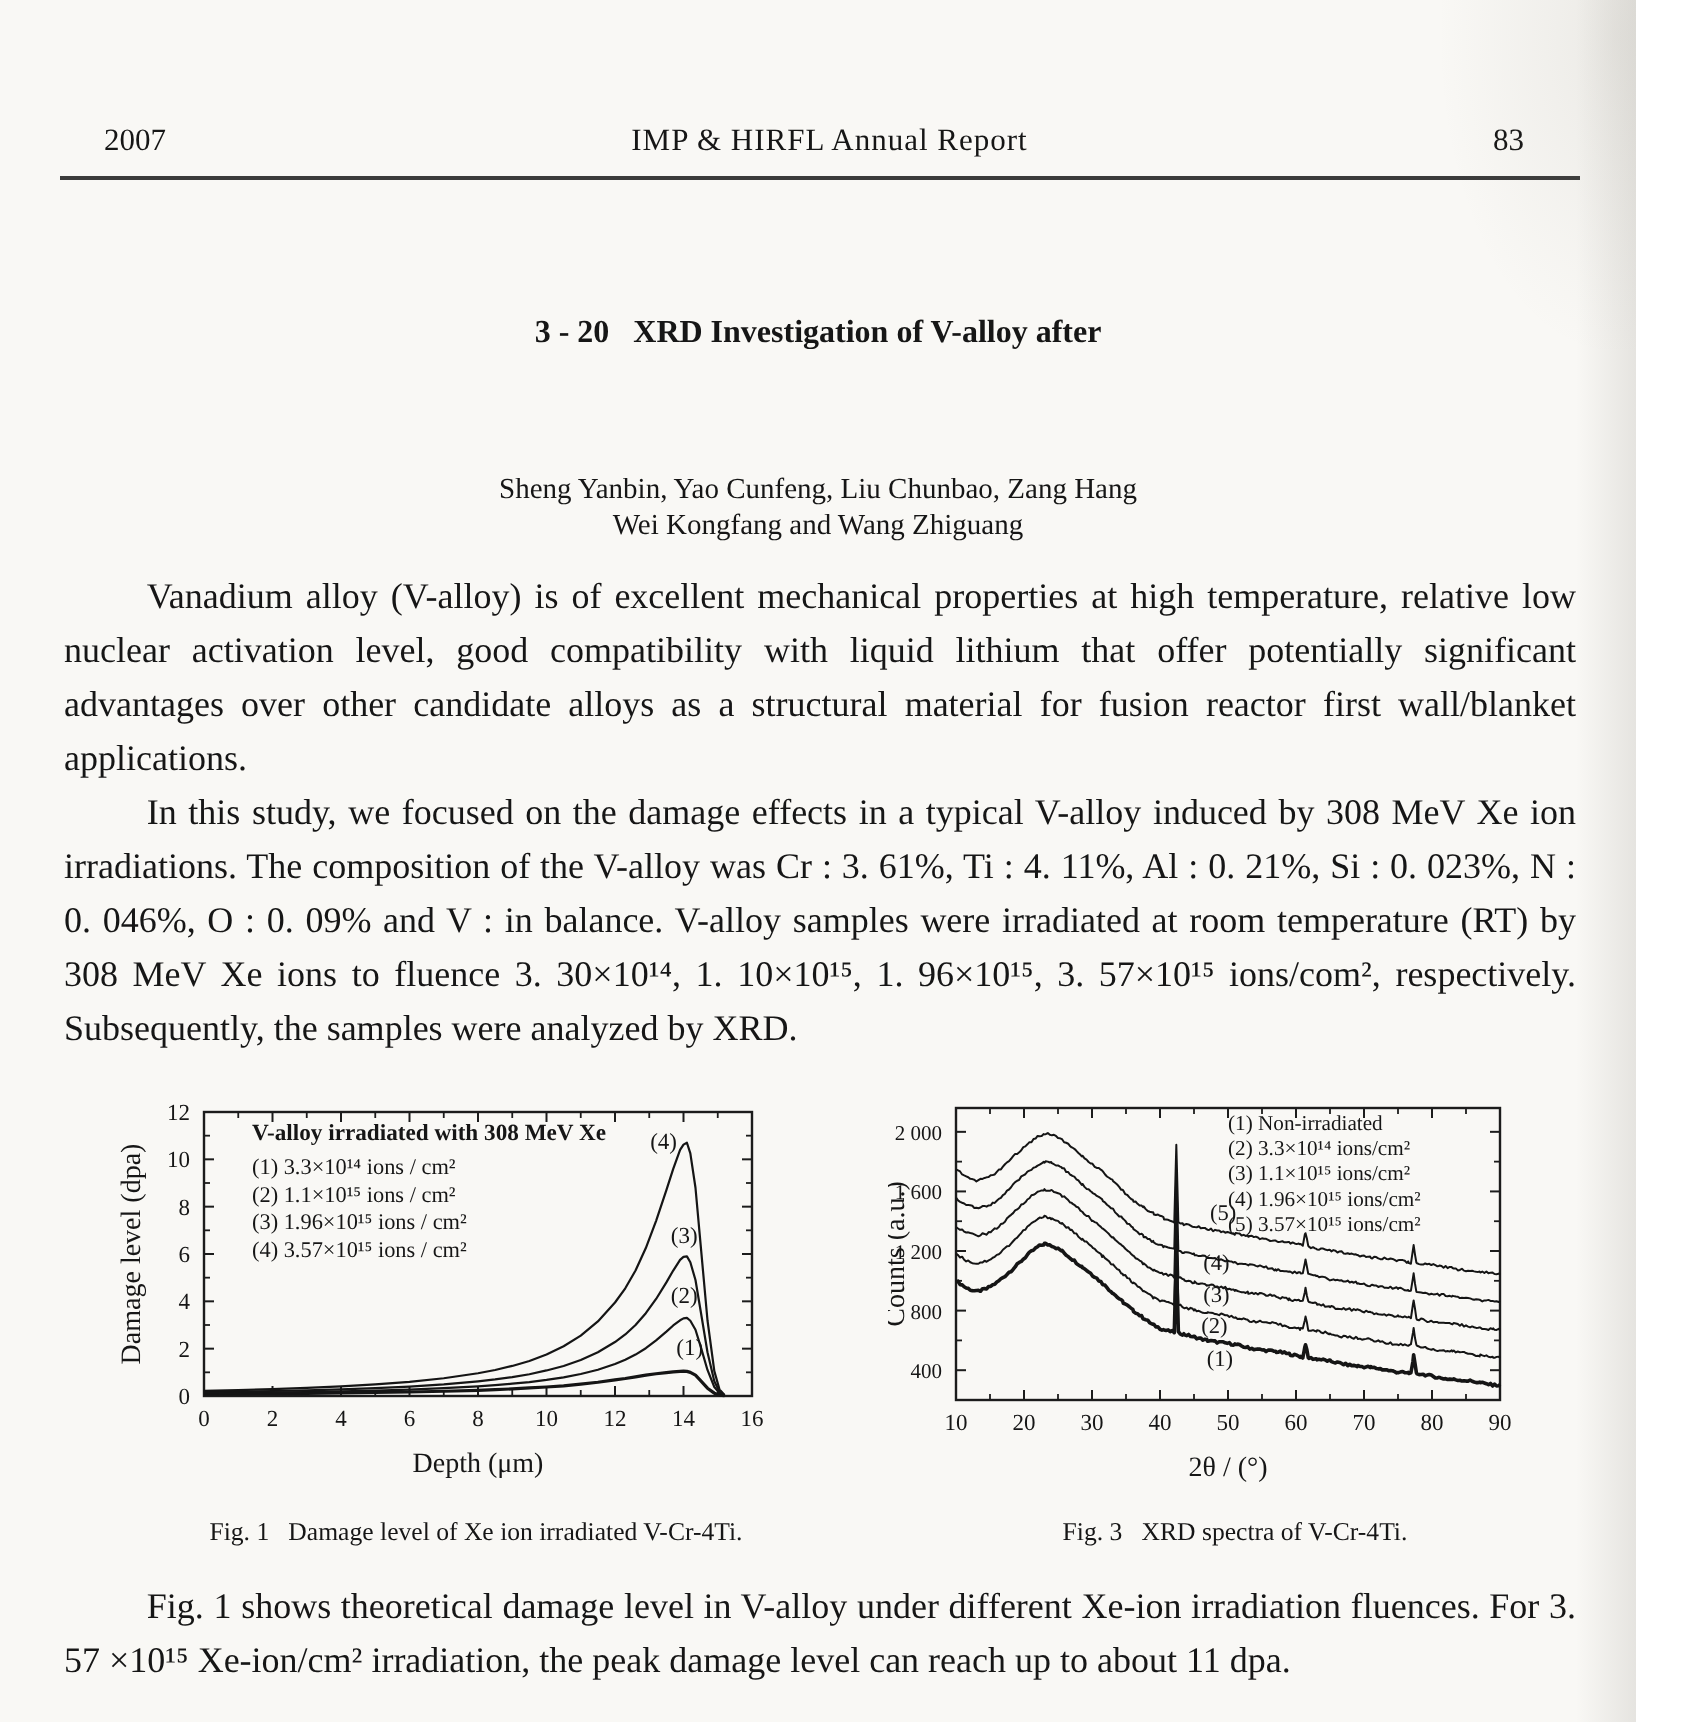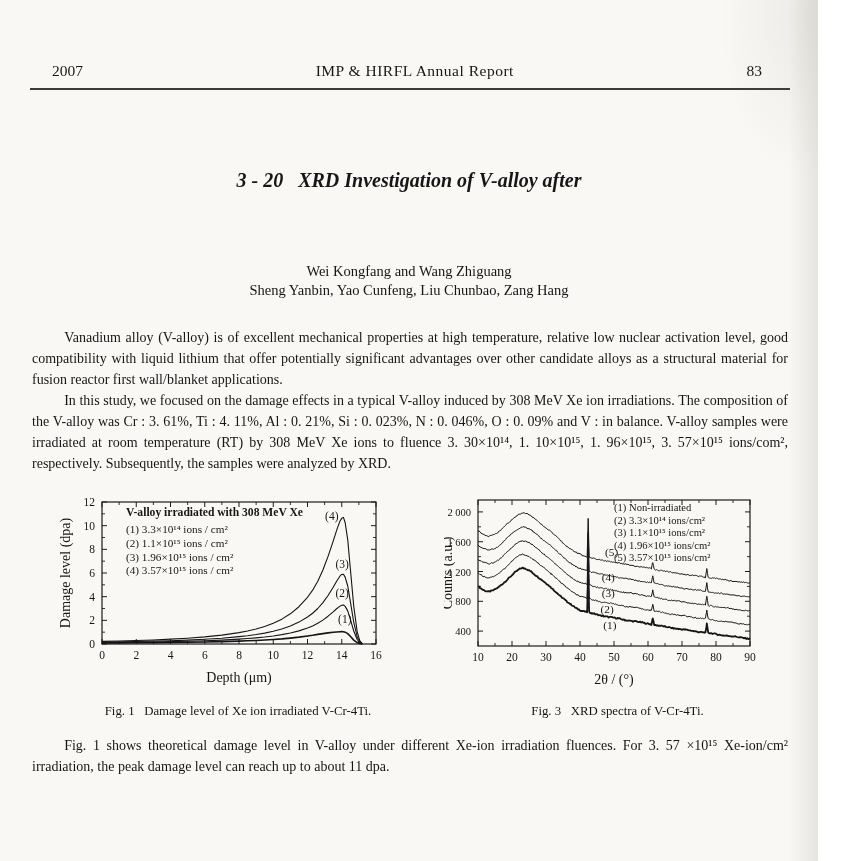--- a/index.html
+++ b/index.html
@@ -21,28 +21,28 @@
     background:radial-gradient(ellipse at 90% 10%,rgba(120,115,100,0.10),rgba(120,115,100,0) 70%);
     pointer-events:none;
   }
   .header{
     display:flex;justify-content:space-between;align-items:baseline;
     padding:62px 56px 0 52px;font-size:15.5px;
   }
   .header .journal{letter-spacing:0.5px;}
   .rule{border:none;border-top:2px solid #3b3b3b;margin:8px 28px 0 30px;height:0;}
   .title{
-    text-align:center;font-weight:bold;font-size:20px;line-height:1.32;
-    margin-top:24px;white-space:pre;font-style:italic;
+    text-align:center;font-weight:bold;font-size:16px;line-height:1.32;
+    margin-top:24px;white-space:pre;
   }
   .authors{
     text-align:center;font-size:14.5px;line-height:1.28;margin-top:16px;
   }
   .body-text{
-    margin:28px 30px 0 32px;font-size:14px;line-height:1.5;
+    margin:12px 30px 0 32px;font-size:18px;line-height:1.5;
     text-align:justify;
   }
   .body-text p{margin:0;text-indent:2.3em;}
   .figures-row{
     display:flex;justify-content:space-between;
     margin:14px 27px 0 32px;
   }
   .fig1-wrap{width:360px;margin-left:26px;}
   .fig2-wrap{width:347px;}
   .captions-row{
@@ -66,22 +66,22 @@
     <span class="journal">IMP &amp; HIRFL Annual Report</span>
     <span class="pagenum">83</span>
   </div>
   <hr class="rule">
 
   <div class="title">
     <div>3 - 20   XRD Investigation of V-alloy after</div>
   </div>
 
   <div class="authors">
+    <div>Sheng Yanbin, Yao Cunfeng, Liu Chunbao, Zang Hang</div>
     <div>Wei Kongfang and Wang Zhiguang</div>
-    <div>Sheng Yanbin, Yao Cunfeng, Liu Chunbao, Zang Hang</div>
   </div>
 
   <div class="body-text">
     <p>Vanadium alloy (V-alloy) is of excellent mechanical properties at high temperature, relative low nuclear activation level, good compatibility with liquid lithium that offer potentially significant advantages over other candidate alloys as a structural material for fusion reactor first wall/blanket applications.</p>
     <p>In this study, we focused on the damage effects in a typical V-alloy induced by 308 MeV Xe ion irradiations. The composition of the V-alloy was Cr : 3. 61%, Ti : 4. 11%, Al : 0. 21%, Si : 0. 023%, N : 0. 046%, O : 0. 09% and V : in balance. V-alloy samples were irradiated at room temperature (RT) by 308 MeV Xe ions to fluence 3. 30×10¹⁴, 1. 10×10¹⁵, 1. 96×10¹⁵, 3. 57×10¹⁵ ions/com², respectively. Subsequently, the samples were analyzed by XRD.</p>
   </div>
 
   <div class="figures-row">
     <div class="fig1-wrap">
       <svg id="fig1-svg" width="360" height="202" viewBox="0 0 360 202">

